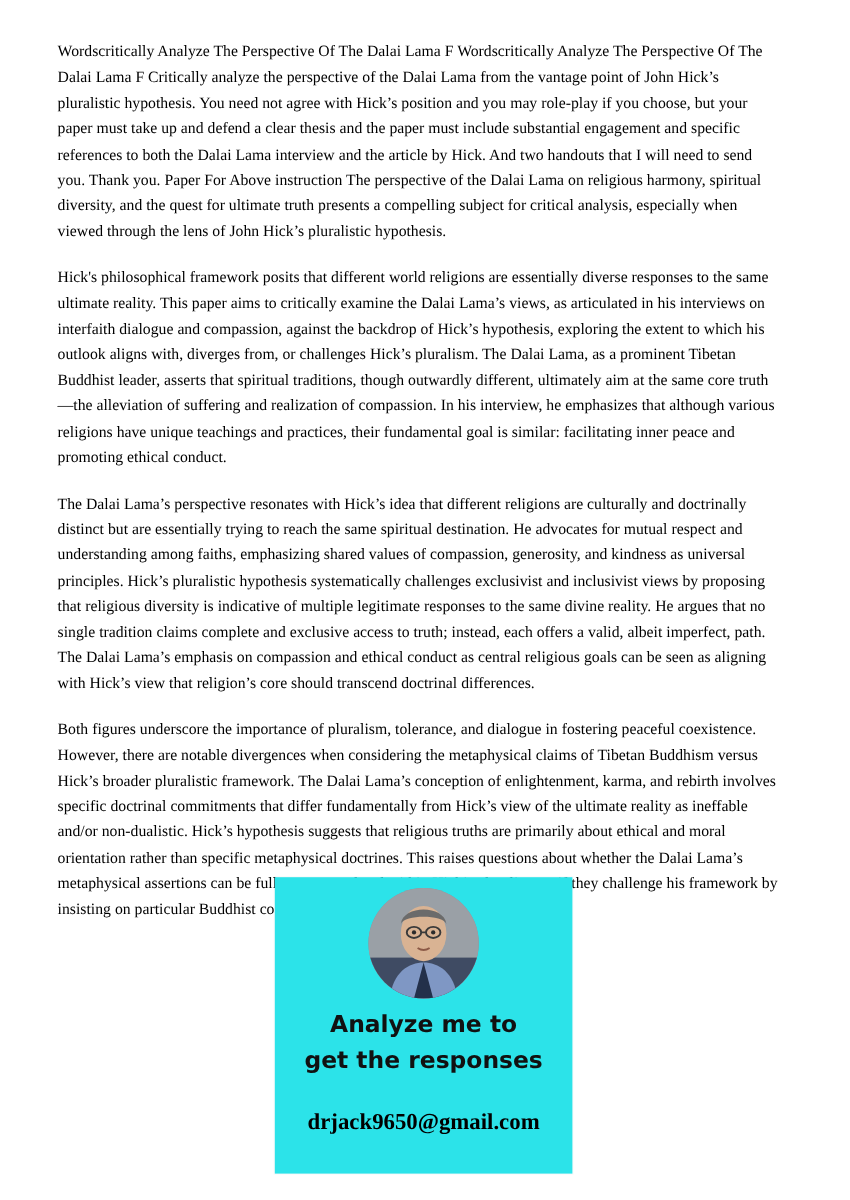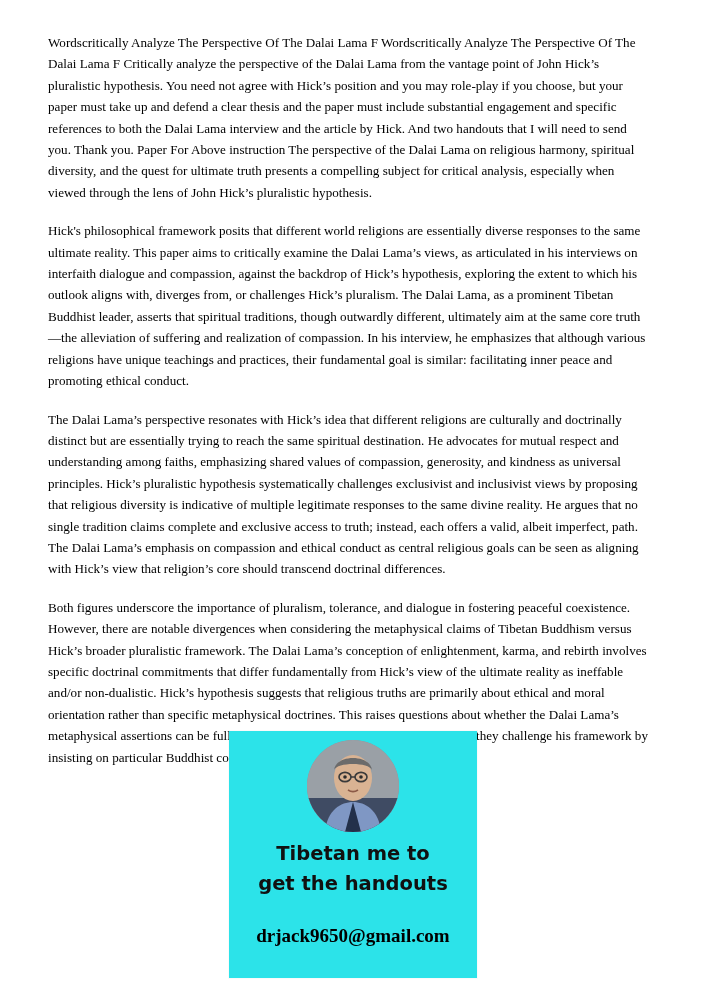--- a/index.html
+++ b/index.html
@@ -108,19 +108,19 @@
         <path d="M27 30 C29 14 63 14 65 30 C62 22 30 22 27 30 Z" fill="#6b6b6b"></path>
         <ellipse cx="38" cy="37" rx="6" ry="4.6" fill="none" stroke="#3a3a3a" stroke-width="1.6"></ellipse>
         <ellipse cx="54" cy="37" rx="6" ry="4.6" fill="none" stroke="#3a3a3a" stroke-width="1.6"></ellipse>
         <line x1="44" y1="37" x2="48" y2="37" stroke="#3a3a3a" stroke-width="1.4"></line>
         <ellipse cx="38" cy="37" rx="1.8" ry="1.8" fill="#2b2b2b"></ellipse>
         <ellipse cx="54" cy="37" rx="1.8" ry="1.8" fill="#2b2b2b"></ellipse>
         <path d="M41 50 C44 52 48 52 51 50" stroke="#8c5a47" stroke-width="1.6" fill="none"></path>
       </svg>
     </div>
     <div class="contact-lines">
-      <div class="contact-line">Tibetan me to</div>
-      <div class="contact-line">get the handouts</div>
+      <div class="contact-line">Analyze me to</div>
+      <div class="contact-line">get the responses</div>
       <div class="contact-email">drjack9650@gmail.com</div>
     </div>
   </div>
 
 </div>
 
 </body></html>

